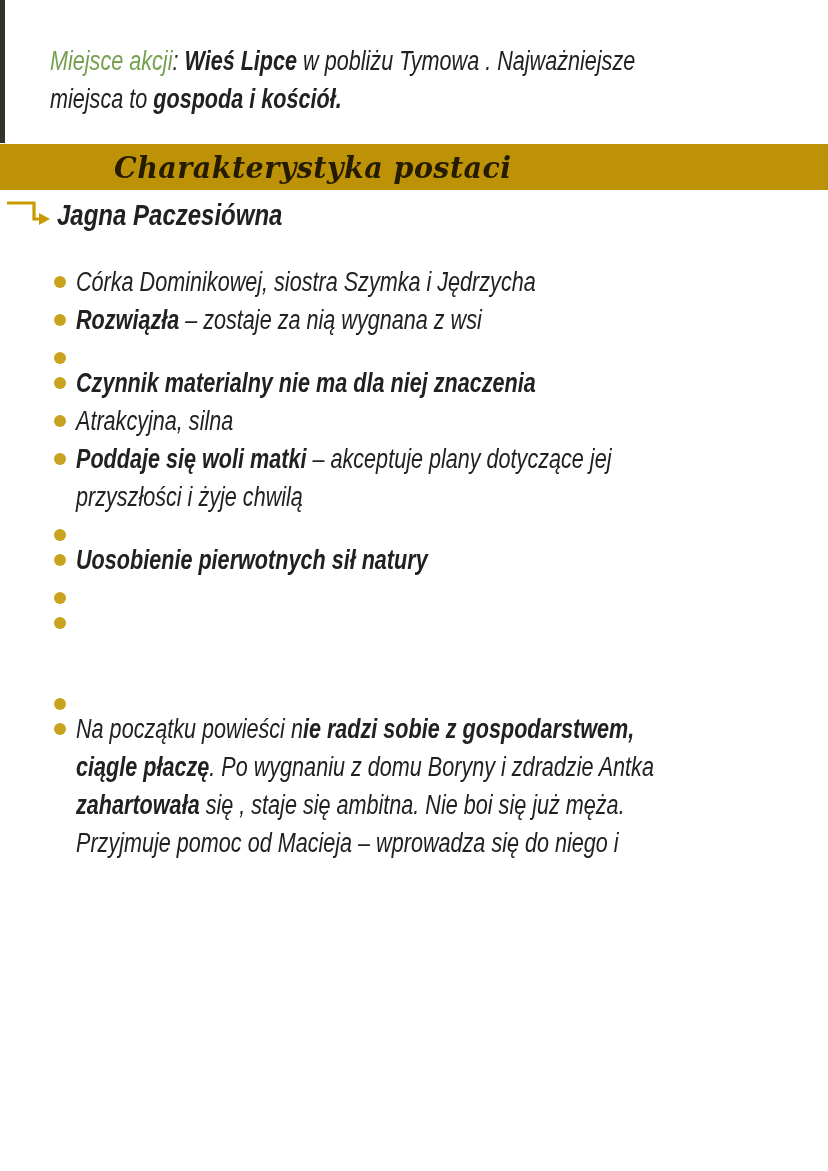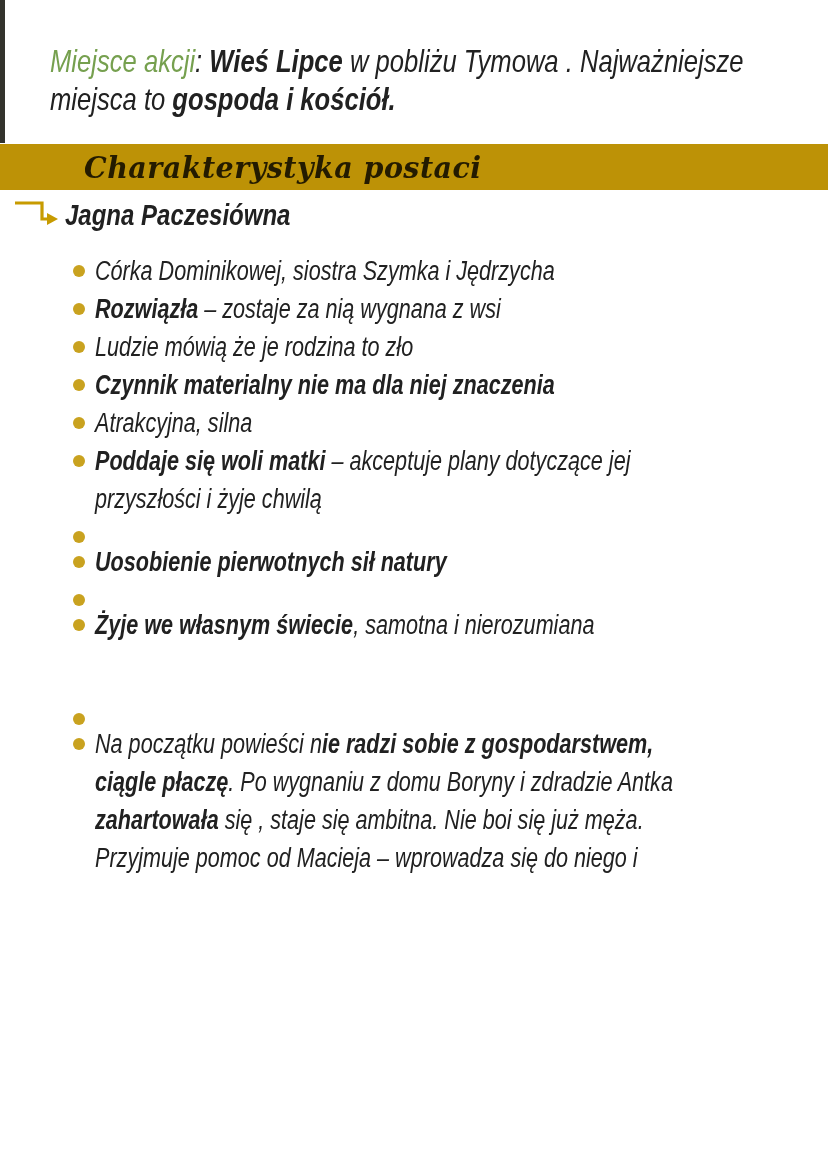--- a/index.html
+++ b/index.html
@@ -30,47 +30,47 @@
     background:var(--edge-line);
   }
   .line{
     display:block;
     white-space:nowrap;
     transform:scaleX(0.8);
     transform-origin:0 50%;
   }
   .intro{
     margin:42px 10px 0 50px;
-    font-size:32px;
+    font-size:27px;
     line-height:38px;
   }
   .banner{
     margin-top:26px;
     height:46px;
     background:var(--banner-bg);
     display:flex;
     align-items:center;
-    padding-left:84px;
+    padding-left:114px;
   }
   .banner-title{
     font-family:"DejaVu Serif",serif;
     font-weight:700;
     font-style:italic;
     font-size:30px;
     letter-spacing:0.5px;
     color:var(--banner-ink);
     white-space:nowrap;
     transform:scaleX(0.95);
     transform-origin:0 50%;
   }
   .char-section + .char-section{margin-top:56px;}
   .sec-heading{
     display:flex;
     align-items:flex-start;
-    padding-left:12px;
+    padding-left:4px;
     margin-top:6px;
   }
   .arrow{
     flex:0 0 auto;
     margin:4px 5px 0 0;
   }
   .arrow-stroke{
     fill:none;
     stroke:var(--accent-gold);
     stroke-width:3.2;
@@ -78,22 +78,22 @@
   .arrow-head{
     fill:var(--accent-gold);
     stroke:none;
   }
   .heading-text{
     font-weight:700;
     font-size:30px;
     line-height:38px;
   }
   .list{
-    padding-left:73px;
-    margin-top:18px;
+    padding-left:54px;
+    margin-top:29px;
   }
   .item{display:flex;align-items:flex-start;}
   .dot{
     flex:0 0 12px;
     width:12px;height:12px;
     border-radius:50%;
     background:var(--bullet-gold);
     margin:13px 10px 0 0;
   }
   .text{
@@ -138,23 +138,20 @@
 
   <div class="item">
     <span class="dot"></span>
     <div class="text">
               <span class="line"><span class="seg-b">Rozwiązła</span><span class="seg-r"> – zostaje za nią wygnana z wsi</span></span>
             </div>
   </div>
 
   <div class="item">
     <span class="dot"></span>
-    <div class="text">
-              <span class="line"><span class="seg-r">Ludzie mówią że je rodzina to zło</span></span>
-            </div>
   </div>
 
   <div class="item">
     <span class="dot"></span>
     <div class="text">
               <span class="line"><span class="seg-b">Czynnik materialny nie ma dla niej znaczenia</span></span>
             </div>
   </div>
 
   <div class="item">
@@ -184,23 +181,20 @@
             </div>
   </div>
 
   <div class="item">
     <span class="dot"></span>
   </div>
 
 
   <div class="item">
     <span class="dot"></span>
-    <div class="text">
-              <span class="line"><span class="seg-b">Żyje we własnym świecie</span><span class="seg-r">, samotna i nierozumiana</span></span>
-            </div>
   </div>
 </div>
   </section>
 
   <section class="char-section">
     <div class="list">
 
   <div class="item">
     <span class="dot"></span>
   </div>

